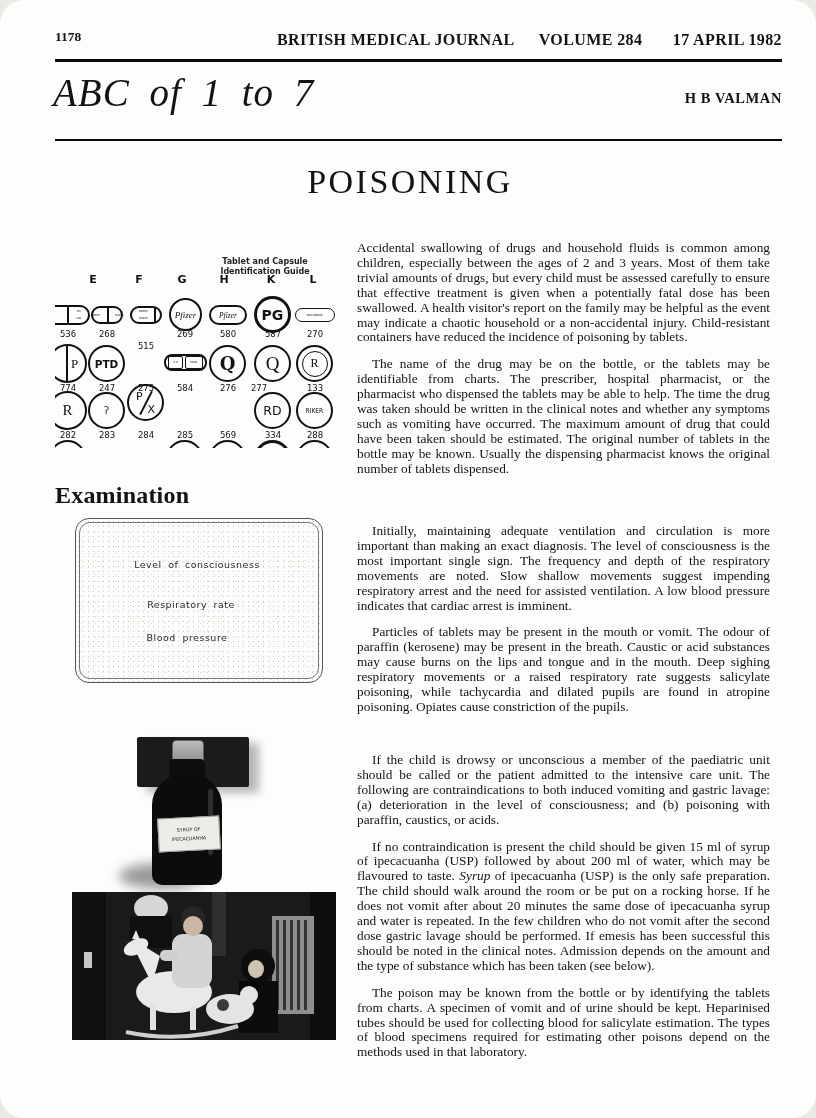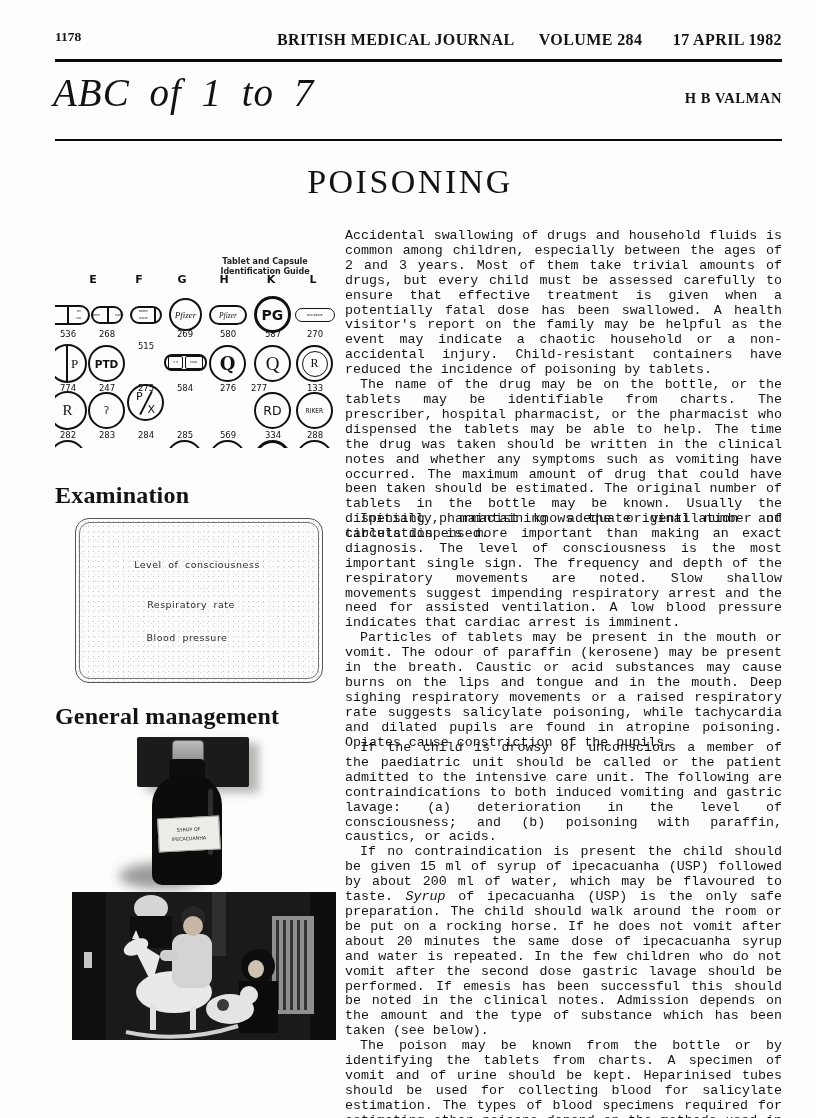--- a/index.html
+++ b/index.html
@@ -1,36 +1,36 @@
 <!DOCTYPE html>
 <html><head>
 <meta charset="utf-8">
 <style>
   html,body{margin:0;padding:0;background:#e9e9e6;}
   .page{position:relative;width:816px;height:1118px;background:#fdfdfb;margin:0 auto;
-        font-family:"Liberation Serif",serif;color:#131313;overflow:hidden;}
+        font-family:"Liberation Serif",serif;color:#131313;overflow:hidden;border-radius:24px;}
 
   
   .hdr-page-num{position:absolute;left:55px;top:29px;font-size:13.5px;font-weight:700;}
   .hdr-right{position:absolute;right:34px;top:31px;font-size:16px;font-weight:700;letter-spacing:.4px;white-space:nowrap;}
   .hdr-right .gap1{margin-right:20px;}
   .hdr-right .gap2{margin-right:26px;}
   .rule1{position:absolute;left:55px;right:34px;top:59px;height:3px;background:#0b0b0b;}
   .series-title{position:absolute;left:53px;top:70px;font-style:italic;font-size:39px;letter-spacing:1px;word-spacing:9px;}
   .author{position:absolute;right:34px;top:90px;font-size:14.5px;font-weight:700;letter-spacing:.6px;}
   .rule2{position:absolute;left:55px;right:34px;top:139px;height:2px;background:#0b0b0b;}
 
   
   .article-title{position:absolute;left:55px;width:710px;top:163px;text-align:center;
                  font-size:34px;letter-spacing:2.5px;font-weight:500;}
 
   
   .col-right{position:absolute;left:345px;width:437px;text-align:justify;
              font-size:13.3px;line-height:14.9px;}
-  .col-right p{margin:0;font-family:Liberation Mono, monospace;}
+  .col-right p{margin:12px;}
   .col-right p.indent{text-indent:15px;}
   #intro-block{top:229px;}
   #exam-block{top:512px;}
   #general-block{top:741px;}
 
   
   .section-heading{position:absolute;left:55px;font-size:24px;font-weight:700;letter-spacing:.2px;}
   #exam-heading{top:482px;}
   #general-heading{top:703px;}
 
@@ -240,21 +240,20 @@
     <div class="mon-label" style="top:40px;left:-2px">Level of consciousness</div>
     <div class="mon-label" style="top:80px;left:-8px">Respiratory rate</div>
     <div class="mon-label" style="top:113px;left:-12px">Blood pressure</div>
   </div>
 
   <div class="col-right" id="exam-block">
     <p class="indent">Initially, maintaining adequate ventilation and circulation is more important than making an exact diagnosis. The level of consciousness is the most important single sign. The frequency and depth of the respiratory movements are noted. Slow shallow movements suggest impending respiratory arrest and the need for assisted ventilation. A low blood pressure indicates that cardiac arrest is imminent.</p>
     <p class="indent">Particles of tablets may be present in the mouth or vomit. The odour of paraffin (kerosene) may be present in the breath. Caustic or acid substances may cause burns on the lips and tongue and in the mouth. Deep sighing respiratory movements or a raised respiratory rate suggests salicylate poisoning, while tachycardia and dilated pupils are found in atropine poisoning. Opiates cause constriction of the pupils.</p>
   </div>
 
-  <div class="section-heading" id="general-heading">General management</div>
 
   <div id="bottle-fig">
     <div class="backdrop"></div>
     <div class="bot-shadow"></div>
     <div class="bot-cap"></div>
     <div class="bot-neck"></div>
     <div class="bot-body"></div>
     <div class="bot-label">
       <span>SYRUP OF</span>
       <span>IPECACUANHA</span>

